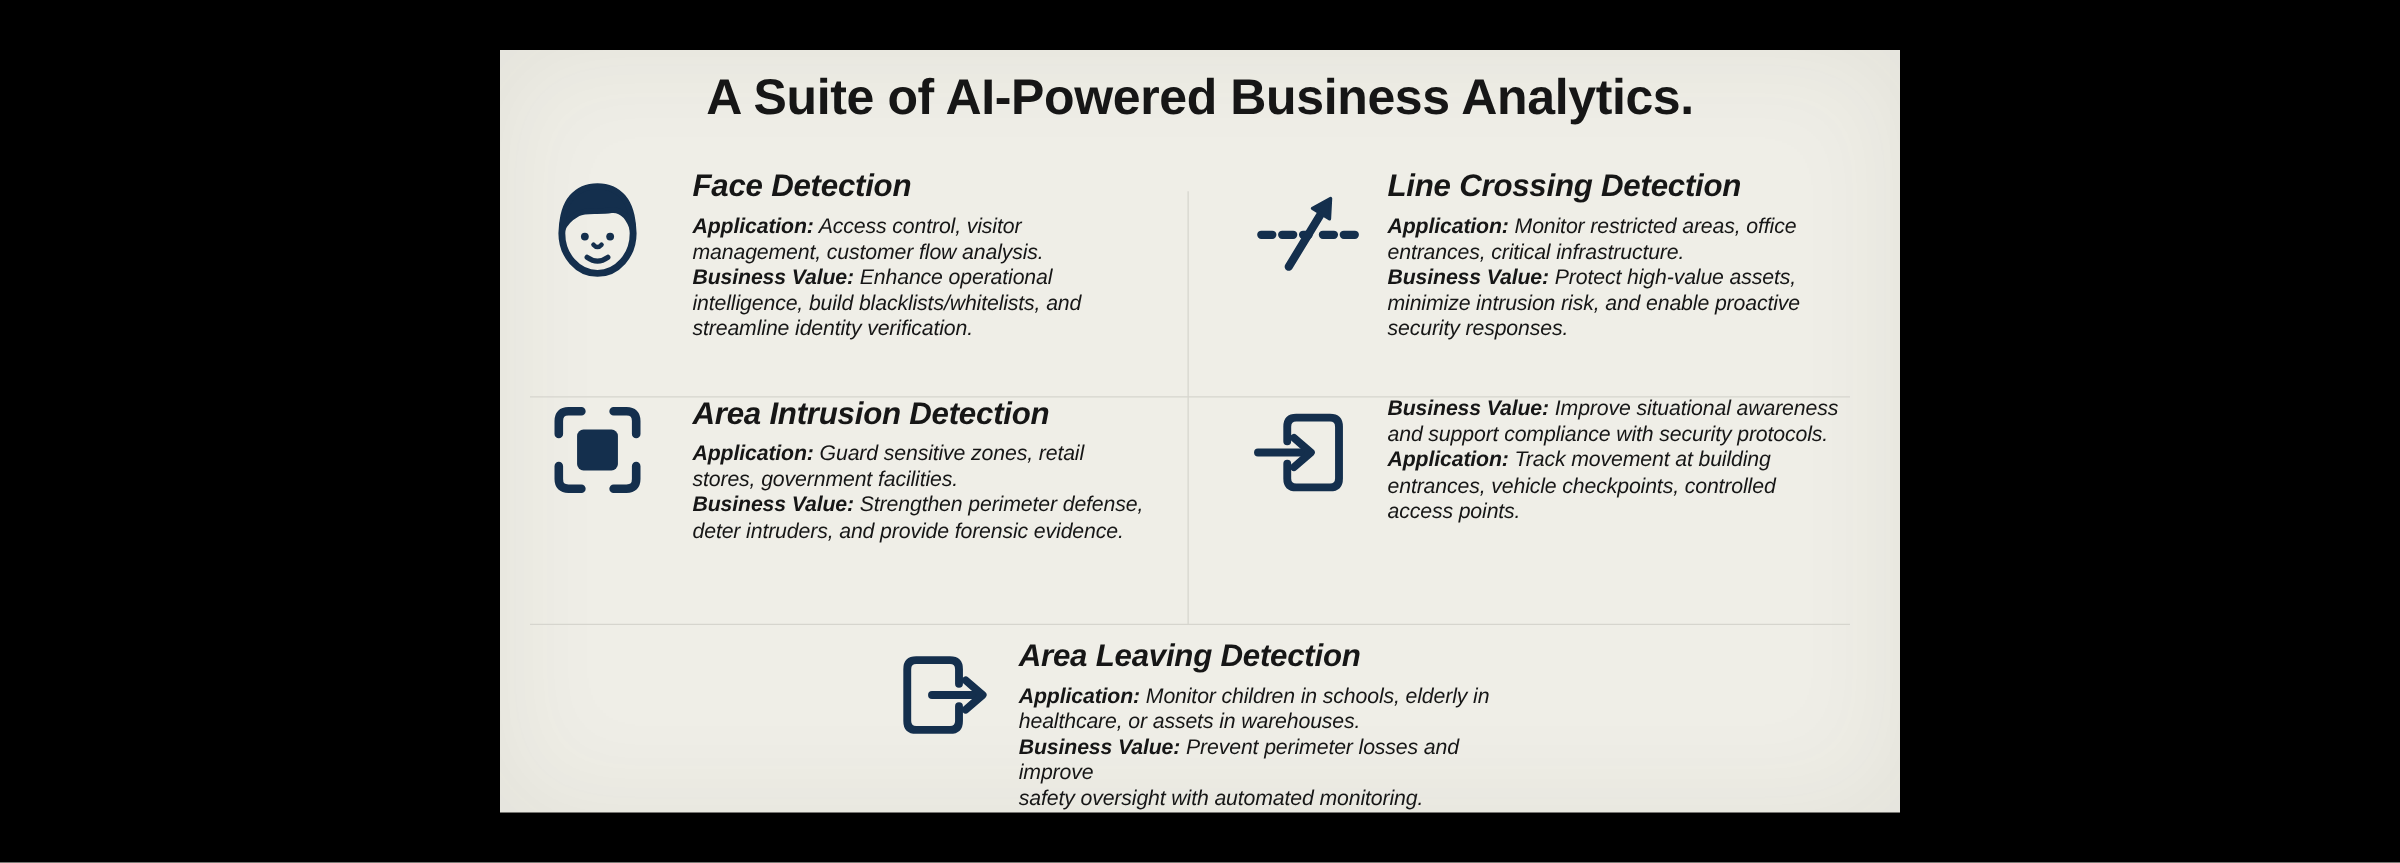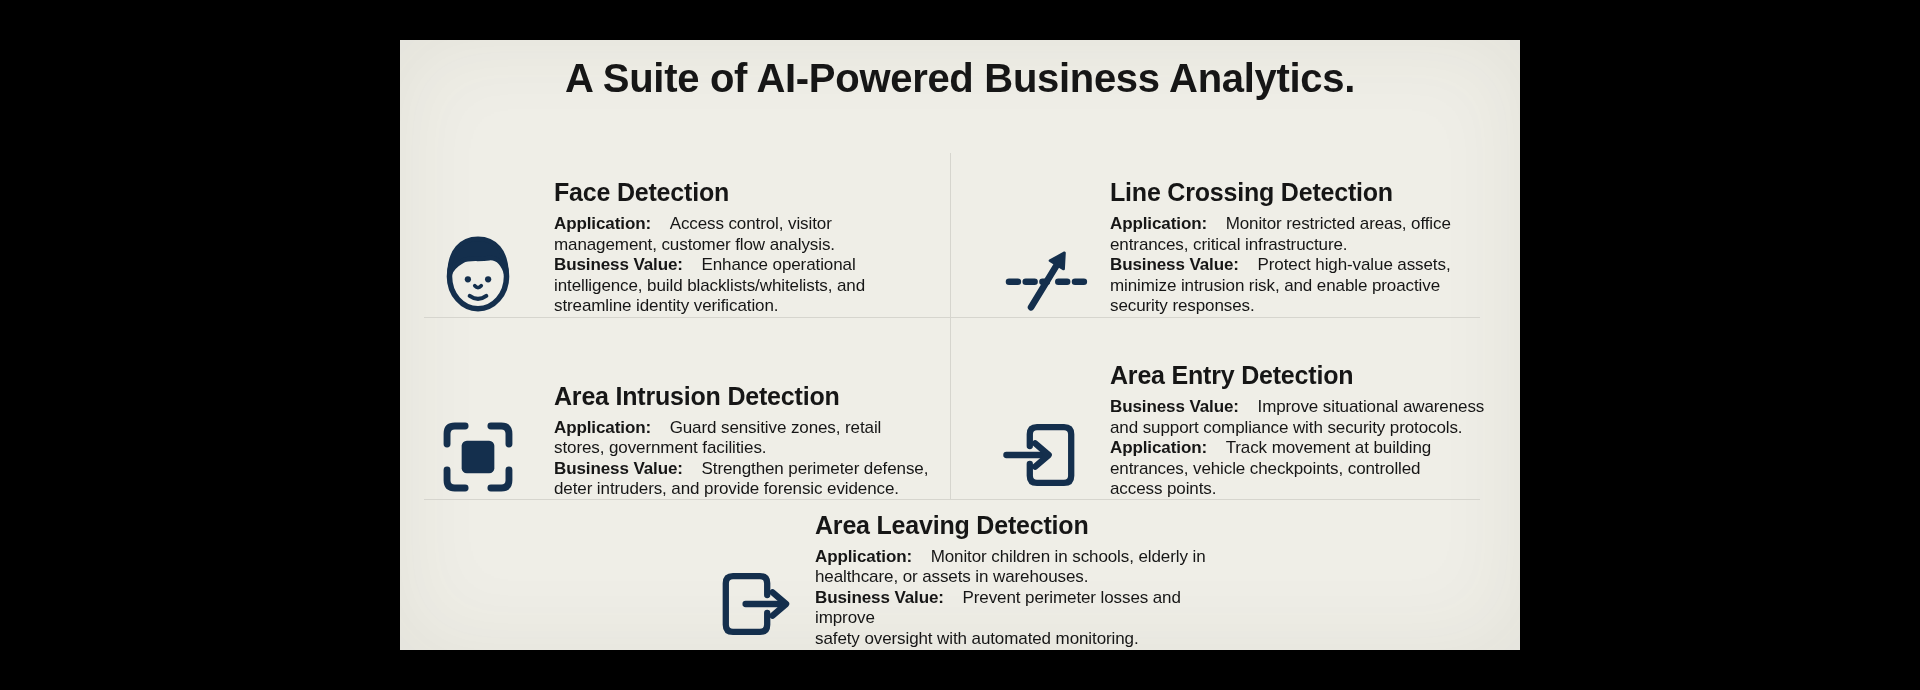--- a/index.html
+++ b/index.html
@@ -27,35 +27,35 @@
     position:relative;
     margin-top:33px;
     width:100%;height:365px;
     display:grid;
     grid-template-columns:550px 570px;
     grid-template-rows:182px 183px;
   }
   .vdiv{position:absolute;left:550px;top:18px;bottom:0;width:1px;background:var(--divider,#D6D5CE);}
   .hdiv1{position:absolute;top:182px;left:24px;right:40px;height:1px;background:var(--divider,#D6D5CE);}
   .hdiv2{position:absolute;bottom:0;left:24px;right:40px;height:1px;background:var(--divider,#D6D5CE);}
-  .card{display:flex;align-items:flex-end;}
+  .card{display:flex;align-items:flex-start;font-style:italic;}
   .icon-box{
     flex:0 0 112px;width:112px;display:flex;justify-content:center;align-items:center;
     margin-left:40px;color:var(--accent,#142F4D);
   }
   .card:nth-child(2n) .icon-box{margin-left:22px;}
   .card:nth-child(2n) .card-body{padding-left:20px;}
   .card-body{flex:1;padding-left:8px;}
   .card-title{
     margin:0 0 7px;font-size:25px;line-height:29px;font-weight:700;
     color:var(--text,#161616);letter-spacing:-.2px;
   }
   .card-line{margin:0;font-size:17px;line-height:20.6px;color:var(--text,#161616);letter-spacing:-.1px;}
   .card-line .lbl{font-weight:700;}
-  .card-line .txt{white-space:pre-line;margin-left:14px;}
+  .card-line .txt{white-space:pre-line;}
   .bottom-row{
     height:150px;display:flex;justify-content:center;align-items:center;
     padding-top:10px;box-sizing:border-box;
   }
   .bottom-row .card-body{flex:0 0 auto;max-width:410px;}
   .bottom-row .icon-box{margin-left:0;}
   svg{display:block;}
 </style>
 </head>
 <body>
@@ -134,21 +134,20 @@
         <div class="icon-box">
           <svg width="90" height="90" viewBox="0 0 100 100" aria-hidden="true">
             <g fill="none" stroke="currentColor" stroke-width="7" stroke-linecap="round" stroke-linejoin="round">
               <path d="M32,40 V27 Q32,19 40,19 H70 Q78,19 78,27 V73 Q78,81 70,81 H40 Q32,81 32,73 V60"></path>
               <path d="M6,50 H46"></path>
               <path d="M38,37 L53,50 L38,63"></path>
             </g>
           </svg>
         </div>
         <div class="card-body">
-          <h2 class="card-title">Area Entry Detection</h2>
           <p class="card-line"><span class="lbl">Business Value:</span> <span class="txt">Improve situational awareness
 and support compliance with security protocols.</span></p>
           <p class="card-line"><span class="lbl">Application:</span> <span class="txt">Track movement at building
 entrances, vehicle checkpoints, controlled
 access points.</span></p>
         </div>
       </section>
     </div>
 
     <div class="bottom-row">

